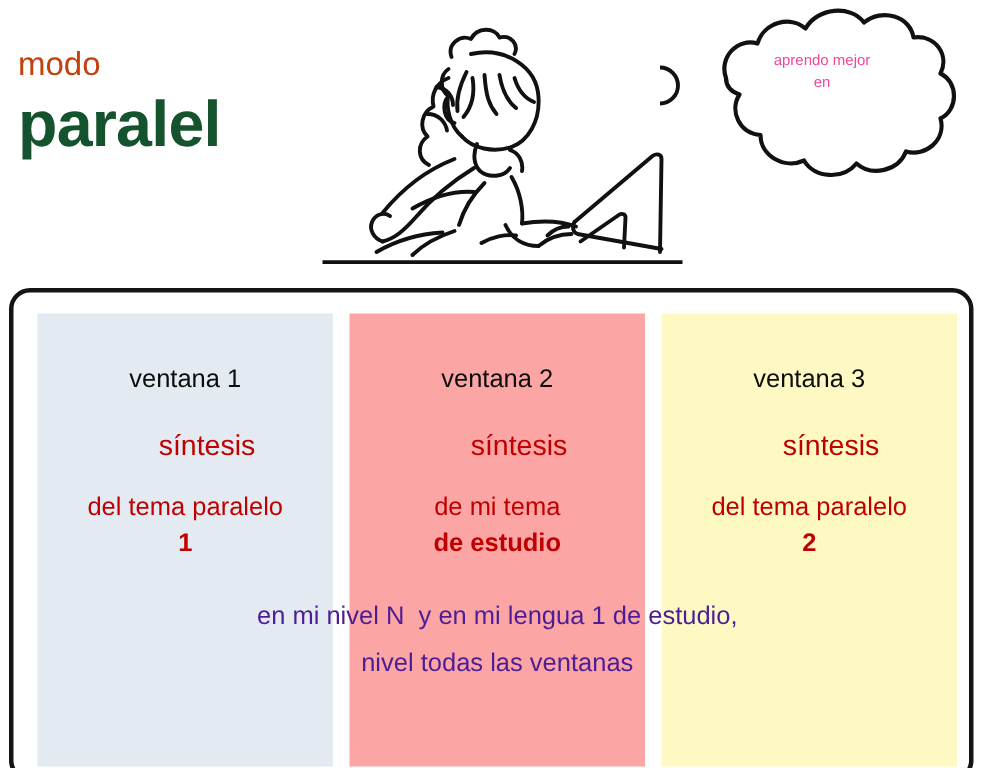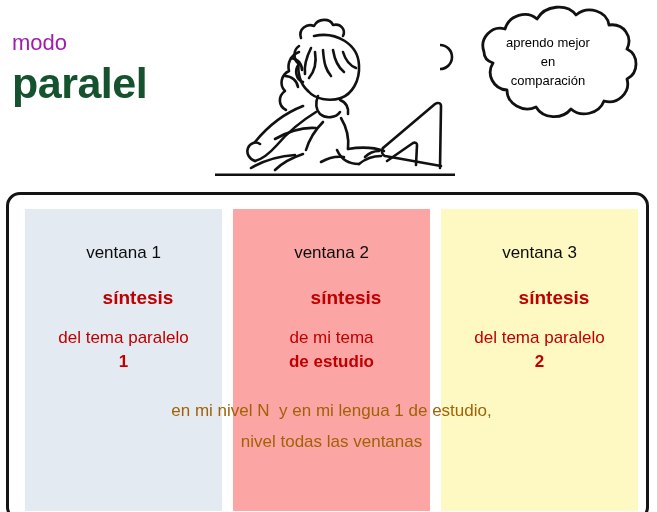--- a/index.html
+++ b/index.html
@@ -21,21 +21,21 @@
     left: 0; top: 0;
     width: 657px;
     height: 176px;
   }
 
   #modo-label {
     position: absolute;
     left: 12px;
     top: 32px;
     font-size: 22px;
-    color: #a21caf;
+    color: #c2410c;
     letter-spacing: 0px;
     line-height: 1;
   }
 
   #mode-name {
     position: absolute;
     left: 12px;
     top: 62px;
     font-size: 43px;
     font-weight: bold;
@@ -60,22 +60,22 @@
     top: 2px;
     width: 217px;
     height: 130px;
   }
   #bubble-text {
     position: absolute;
     left: 18px;
     top: 32px;
     width: 180px;
     text-align: center;
-    font-size: 13px;
-    color: #000000;
+    font-size: 10px;
+    color: #ec4899;
     line-height: 1.45;
     z-index: 3;
   }
   #bubble-text div { white-space: nowrap; }
 
   
   #panel {
     position: absolute;
     left: 6px;
     top: 192px;
@@ -115,21 +115,21 @@
 
   .win-label {
     font-size: 17px;
     color: #0d0d0d;
     line-height: 1.2;
   }
 
   .win-heading {
     margin-top: 24px;
     font-size: 19px;
-    font-weight: bold;
+    font-weight: normal;
     color: #bf0000;
     line-height: 1.2;
     margin-left: 29px;
   }
 
   .win-body {
     margin-top: 16px;
     font-size: 17px;
     color: #bf0000;
     line-height: 1.42;
@@ -140,21 +140,21 @@
   }
 
   
   #footer-text {
     position: absolute;
     left: 16px;
     top: 200px;
     width: 613px;
     text-align: center;
     font-size: 17px;
-    color: #a16207;
+    color: #4c1d95;
     line-height: 1.85;
     z-index: 4;
     pointer-events: none;
   }
   #footer-text div { white-space: pre; }
 </style>
 </head>
 <body>
 
 <div id="header">
@@ -236,21 +236,20 @@
                c4,14 -10,26 -23,22
                c-5,13 -23,17 -33,8
                c-9,11 -28,10 -35,-2
                c-13,6 -29,-3 -29,-17
                c-14,-1 -21,-16 -14,-27
                c-9,-3 -9,-9 -9,-11 Z" fill="#ffffff" stroke="#111111" stroke-width="2.8" stroke-linejoin="round"></path>
     </svg>
     <div id="bubble-text">
       <div>aprendo  mejor</div>
       <div>en</div>
-      <div>comparación</div>
     </div>
   </div>
 </div>
 
 <div id="panel" style="border-color: rgb(20, 20, 20);">
 
   <div id="columns">
 
     <div class="window-col" style="background: rgb(228, 234, 242);">
       <div class="col-inner" id="col1">

